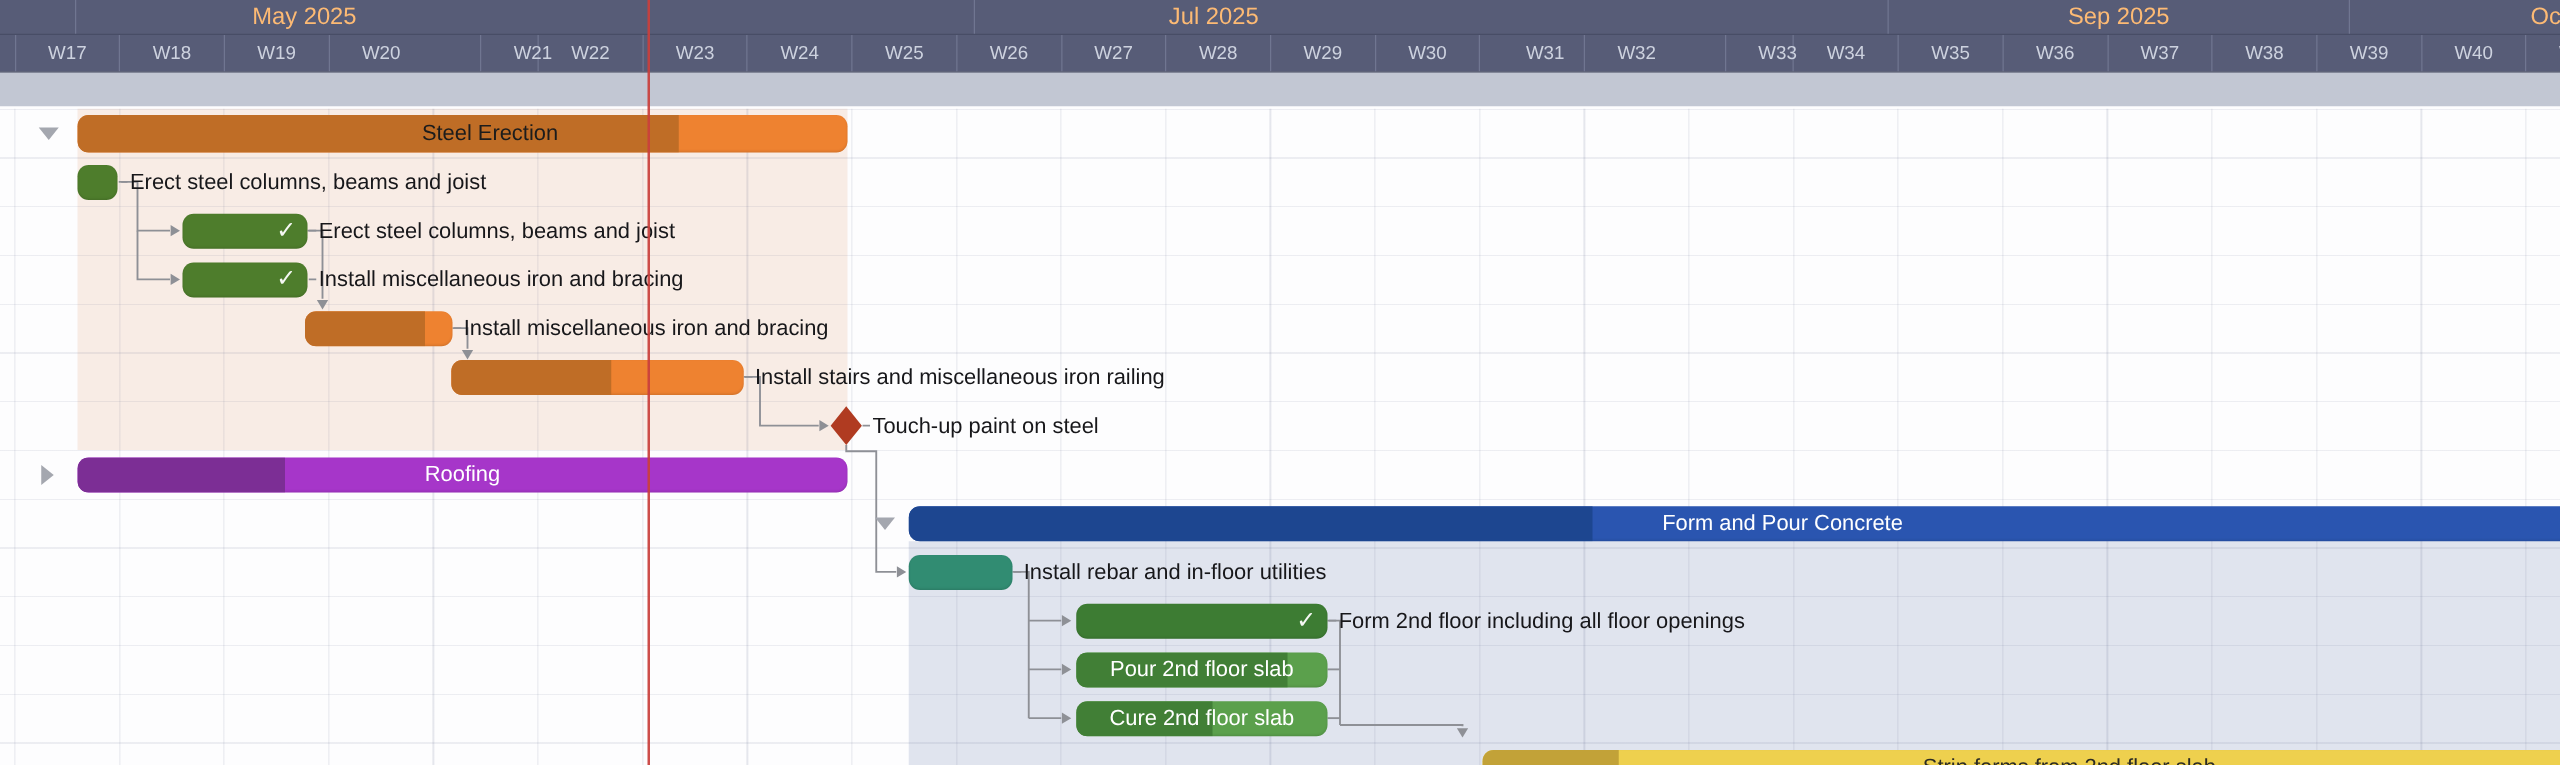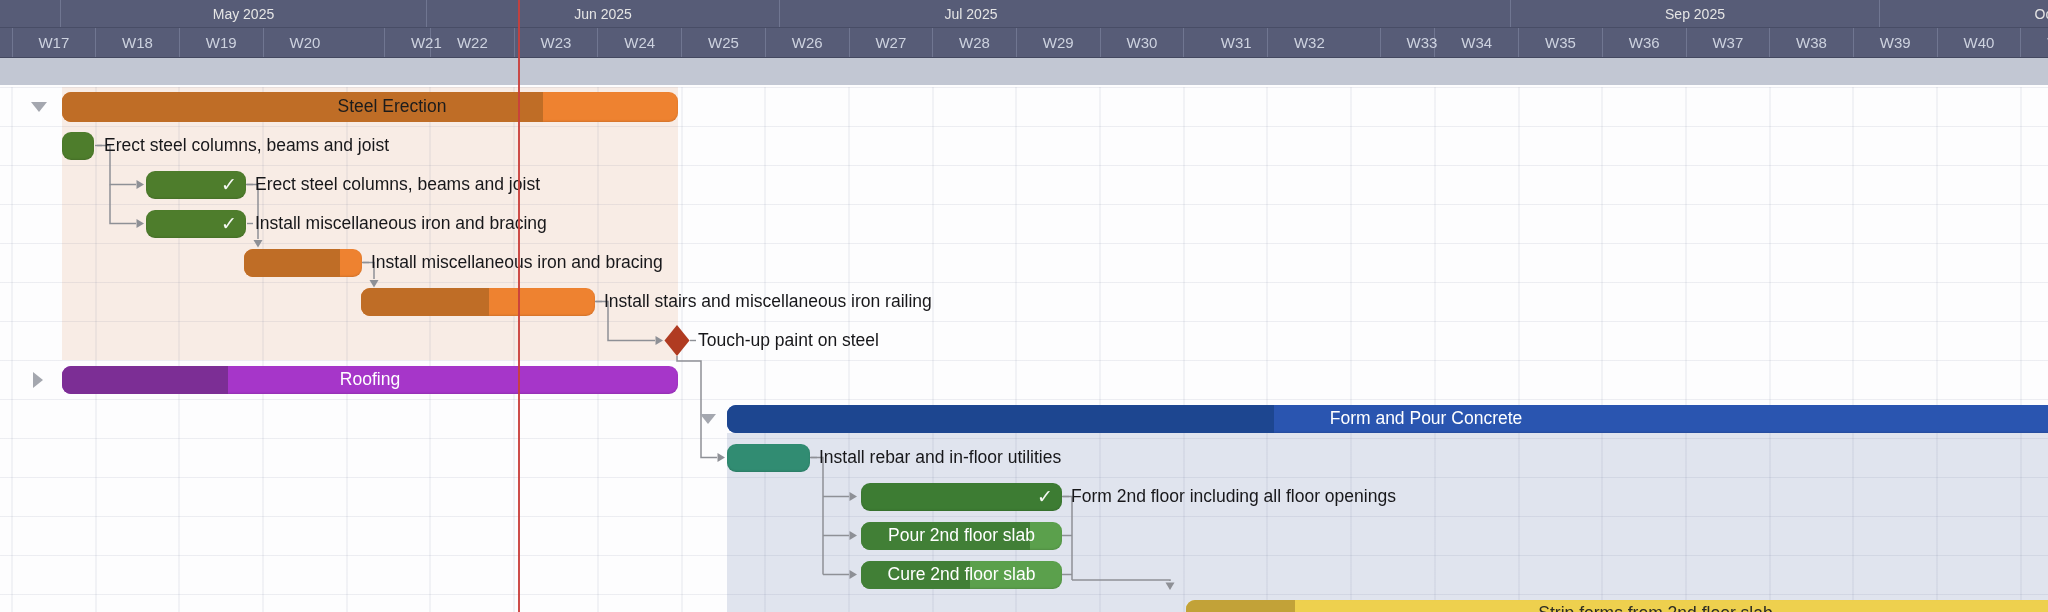--- a/index.html
+++ b/index.html
@@ -6,21 +6,21 @@
   .stage{position:relative;width:2048px;height:612px;overflow:hidden;
          background:#fdfdfe;font-family:"Liberation Sans",sans-serif;
          -webkit-font-smoothing:antialiased;}
   
   .header{position:absolute;left:0;top:0;width:2048px;height:57px;background:#575c77;z-index:6;}
   .mrow{position:absolute;left:0;top:0;height:27px;width:2048px;border-bottom:1px solid #484d66;}
   .wrow{position:absolute;left:0;top:28px;height:29px;width:2048px;border-bottom:1px solid #43485f;}
   .mcell,.wcell{position:absolute;top:0;height:100%;box-sizing:border-box;
       border-left:1px solid rgba(205,212,240,0.22);
       display:flex;align-items:center;justify-content:center;
-      color:#e5e5e5;font-size:14px;font-weight:500;white-space:nowrap;overflow:visible;}
+      color:#fdba74;font-size:19px;font-weight:500;white-space:nowrap;overflow:visible;}
   .wcell{color:#cdd2df;font-size:15px;}
   
   .band{position:absolute;left:0;top:57px;width:2048px;height:28px;background:#c2c7d3;z-index:1;}
   .tint{position:absolute;z-index:1;}
   .grid{position:absolute;left:0;top:87px;width:2048px;height:525px;z-index:2;
     background-image:
       repeating-linear-gradient(to right, rgba(70,80,120,0.13) 0 1px, transparent 1px 83.7px),
       repeating-linear-gradient(to bottom, rgba(70,80,120,0.09) 0 1px, transparent 1px 39px);
     background-position:11.5px 0,0 0;}
   
@@ -136,21 +136,20 @@
       </div>
       <div class="bar" style="left: 1186px; top: 599.5px; width: 939px; height: 28px; background: rgb(238, 208, 78);">
         <div class="done" style="width: 109px; background: rgb(194, 162, 56);"></div>
         <div class="inlabel" style="color: rgb(43, 43, 36);">Strip forms from 2nd floor slab</div>
       </div>
     </div>
   <div class="header">
     <div class="mrow" id="mrow">
         <div class="mcell" style="left: 0px; width: 60px; border-left: none;"></div>
         <div class="mcell" style="left: 60px; width: 366px;">May 2025</div>
-        <div class="mcell" style="left: 426px; width: 353px;">Jun 2025</div>
         <div class="mcell" style="left: 779px; width: 383px;">Jul 2025</div>
         <div class="mcell" style="left: 1510px; width: 369px;">Sep 2025</div>
         <div class="mcell" style="left: 1879px; width: 367px;">Oct 2025</div>
       </div>
     <div class="wrow" id="wrow">
         <div class="wcell" style="left: 0px; width: 11.5px; border-left: none;"></div>
         <div class="wcell" style="left: 11.5px; width: 83.7px;">W17</div>
         <div class="wcell" style="left: 95.2px; width: 83.7px;">W18</div>
         <div class="wcell" style="left: 178.9px; width: 83.7px;">W19</div>
         <div class="wcell" style="left: 262.6px; width: 83.7px;">W20</div>

